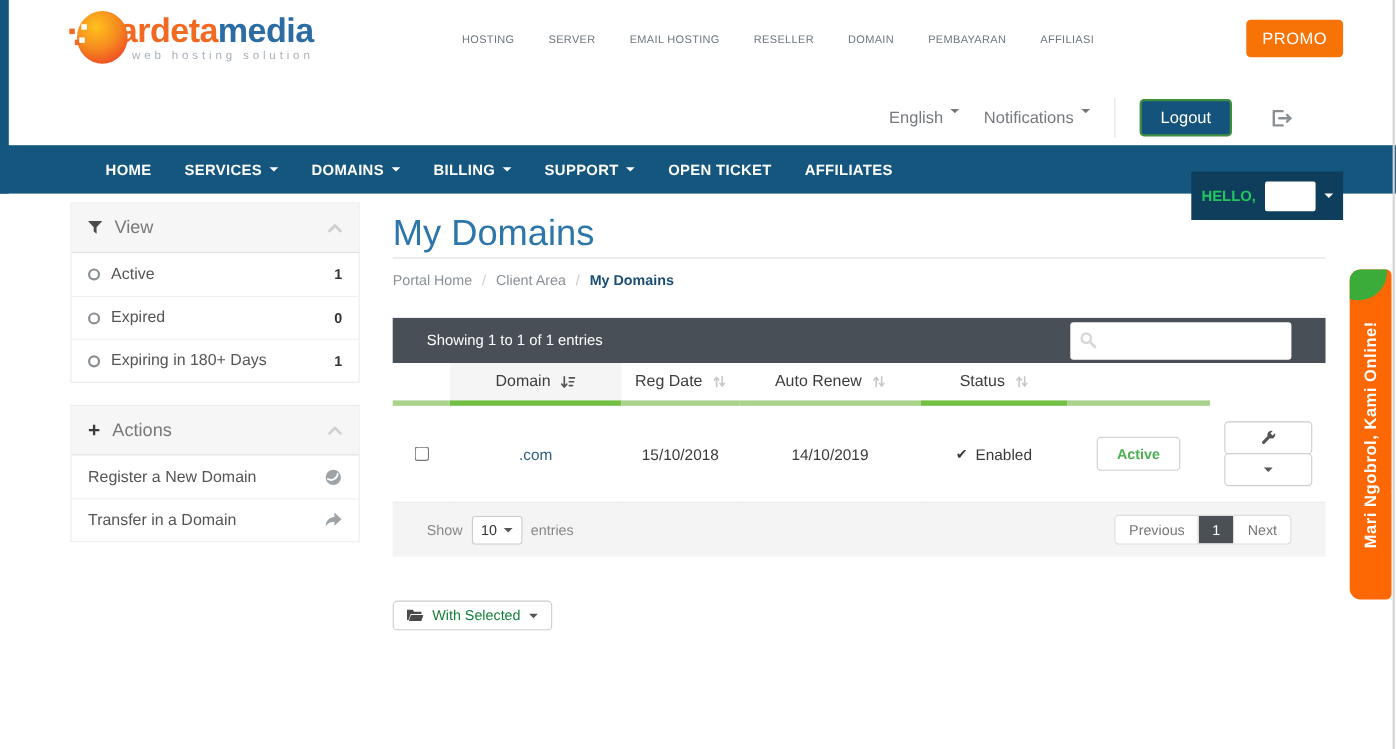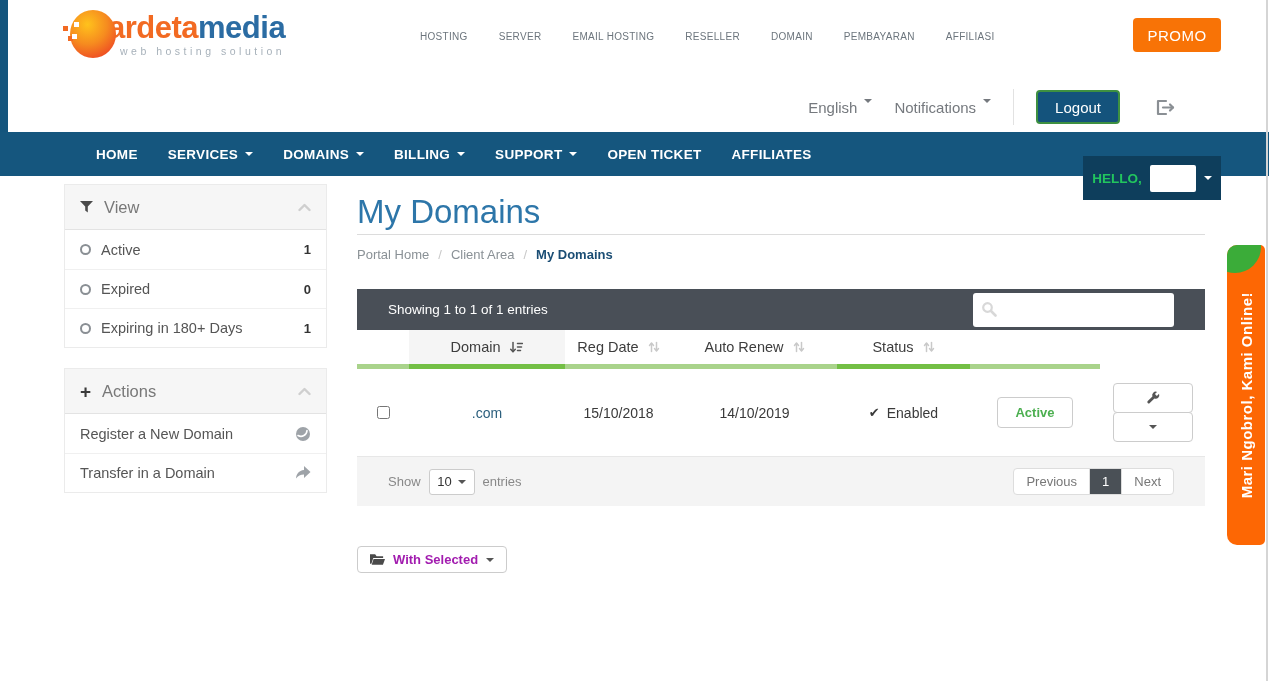--- a/index.html
+++ b/index.html
@@ -108,21 +108,21 @@
     align-items:center; padding:0 31px; font-size:13px; color:#888; gap:8px; }
   #pagesize { width:46px; height:26px; background:#fff; border:1px solid #CCC; border-radius:3px;
     display:flex; align-items:center; justify-content:center; gap:6px; color:#333; cursor:pointer; }
   #pager { margin-left:auto; display:flex; border:1px solid #DDD; border-radius:4px; overflow:hidden; background:#fff; }
   .pg-btn { padding:5px 12px; font-size:13px; color:#777; cursor:pointer; }
   .pg-btn + .pg-btn { border-left:1px solid #DDD; }
   .pg-active { background:#4A5056; color:#fff; }
 
   #with-selected { margin-top:40px; display:inline-flex; align-items:center; gap:8px;
     padding:5px 12px; background:#fff; border:1px solid #CCC; border-radius:4px; font-size:13px;
-    color:#a21caf; cursor:pointer; font-family:"Liberation Sans",sans-serif;font-weight:bold; }
+    color:#15803d; cursor:pointer; font-family:"Liberation Sans",sans-serif; }
 
   
   #chat-tab { position:absolute; right:4px; top:245px; width:38px; height:300px; background:#FD6704;
     border-radius:10px 5px 5px 10px; overflow:hidden; cursor:pointer;
     display:flex; align-items:center; justify-content:center; }
   #chat-online { position:absolute; width:52px; height:52px; border-radius:50%; background:#3BAC39;
     top:-24px; left:-18px; }
   #chat-label { writing-mode:vertical-rl; transform:rotate(180deg); color:#fff; font-size:15px;
     font-weight:bold; letter-spacing:0.5px; white-space:nowrap; }
 

